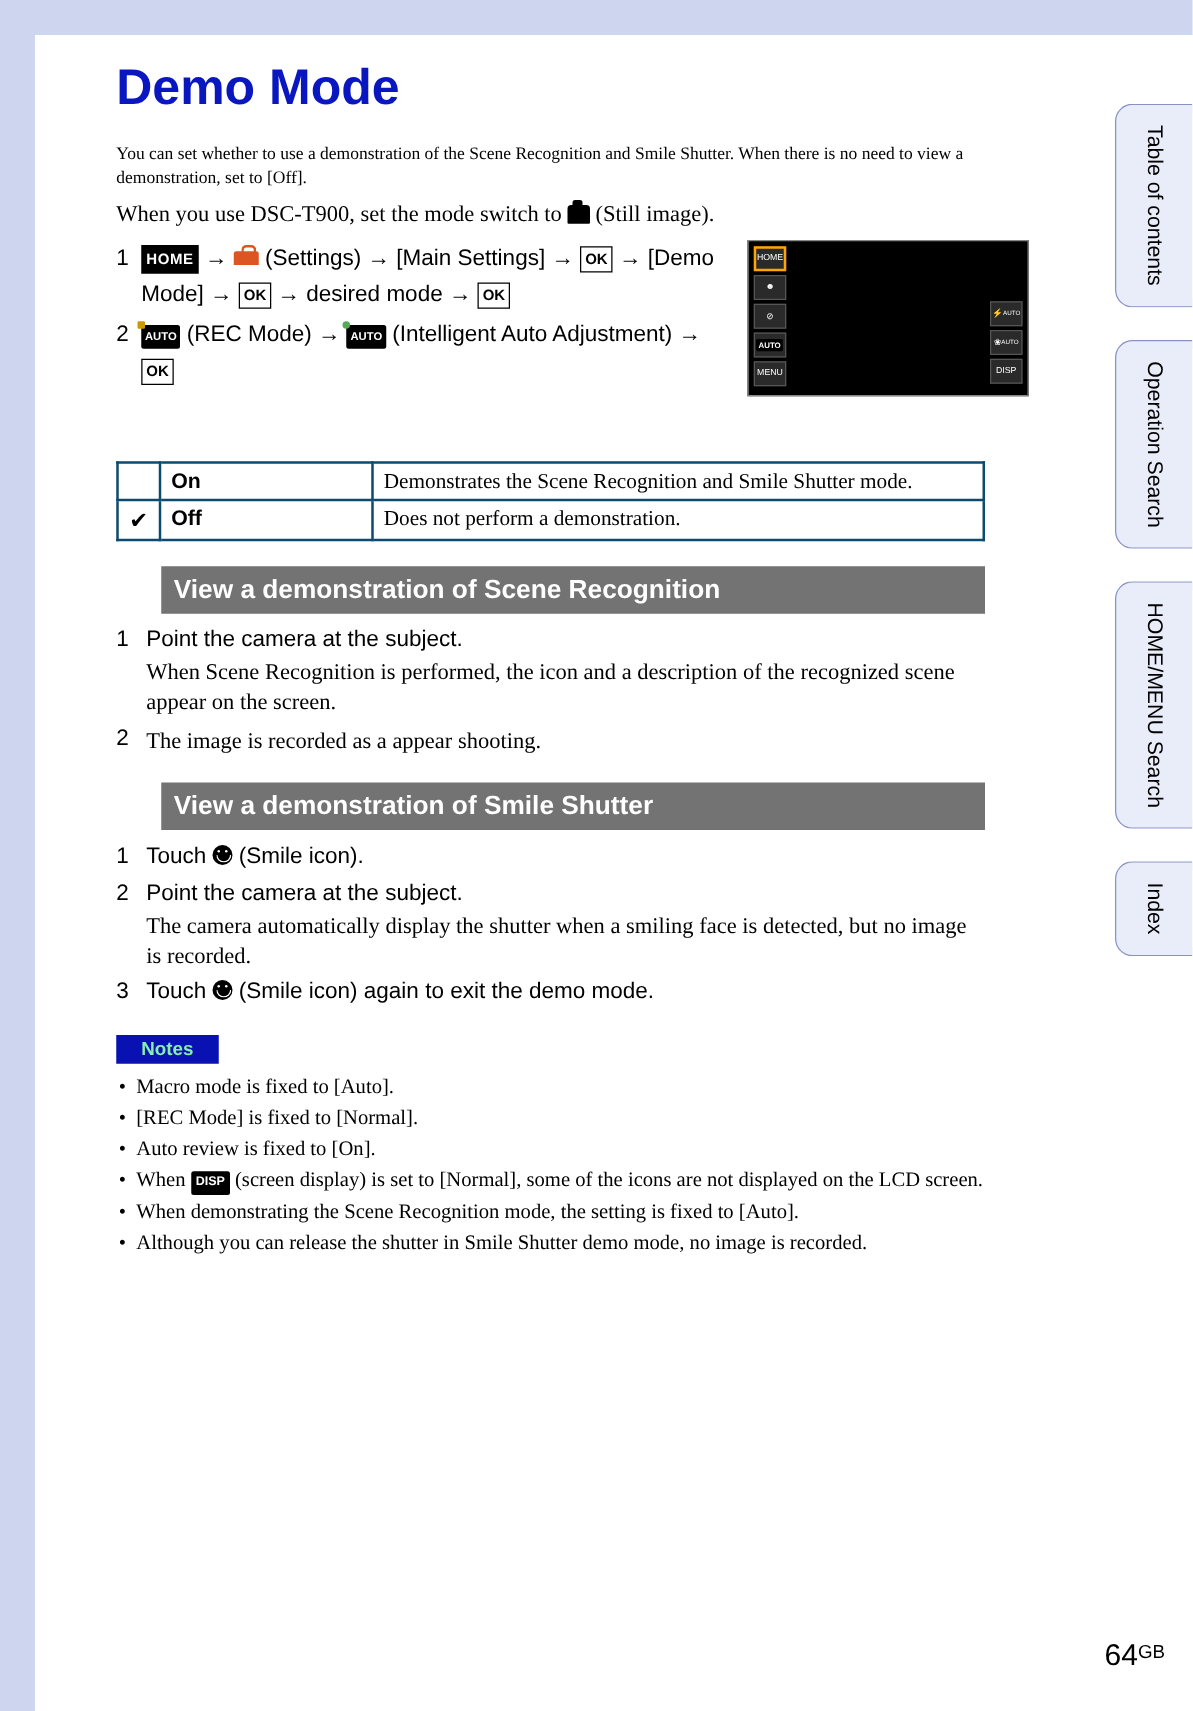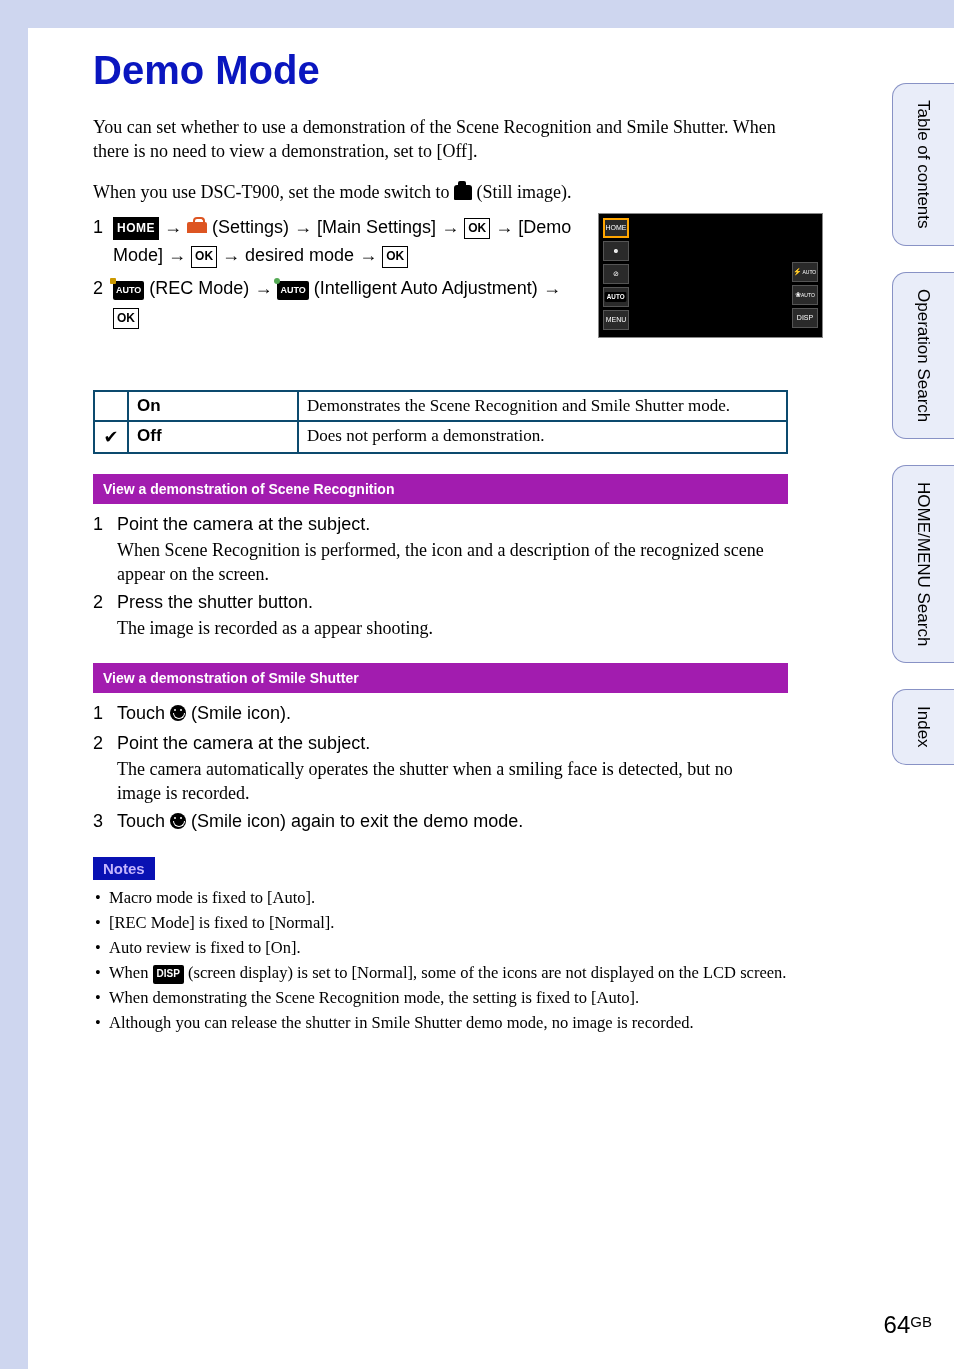--- a/index.html
+++ b/index.html
@@ -16,21 +16,21 @@
   padding: 20px 60px 0 65px;
   width: 820px;
 }
 h1 {
   color: #0a16bf;
   font-family: Arial, Helvetica, sans-serif;
   font-size: 40px;
   font-weight: bold;
   margin-bottom: 22px;
 }
-.intro { font-size: 18px; line-height: 1.35; margin-bottom: 18px; }
+.intro { font-size: 14px; line-height: 1.35; margin-bottom: 8px; }
 .intro2 { font-size: 18px; margin-bottom: 10px; }
 .camera-icon { display:inline-block; width:18px; height:15px; background:#000; border-radius:3px 3px 1px 1px; position:relative; vertical-align:-2px;}
 .camera-icon::before{content:"";position:absolute;top:-4px;left:4px;width:8px;height:4px;background:#000;border-radius:2px 2px 0 0;}
 
 .steps-wrap { position:relative; }
 .steps { font-family: Arial, Helvetica, sans-serif; font-size: 18px; line-height: 1.6; width: 490px; }
 .step-row { display:flex; margin-bottom:4px;}
 .step-num { width:20px; flex:none;}
 .step-body { flex:1; }
 .home-badge { display:inline-block; background:#000; color:#fff; font-size:12px; font-weight:bold; padding:2px 4px; font-family:Arial; letter-spacing:0.5px; vertical-align:1px;}
@@ -48,32 +48,32 @@
 .lcd-right{position:absolute;right:4px;top:48px;display:flex;flex-direction:column;gap:3px;}
 .lcd-tile{width:26px;height:20px;background:#2a2a2a;border:1px solid #555;color:#fff;font-size:7px;display:flex;align-items:center;justify-content:center;font-family:Arial;}
 .lcd-tile.sel{border:2px solid #ffa500;}
 
 .mode-table { width:100%; border-collapse:collapse; margin:58px 0 20px; font-size:17px;}
 .mode-table td { border:2px solid #0c4a6e; padding:4px 8px; vertical-align:top;}
 .mode-table td.check { width:34px; text-align:center; font-size:18px;}
 .mode-table td.opt { width:170px; font-family:Arial; font-weight:bold;}
 .check-mark{font-family:Arial;}
 
-.section-bar { background:#a21caf; color:#fff; font-family:Arial; font-size:14px; font-weight:bold; padding:7px 10px; margin-bottom:10px;}
+.section-bar { background:#737373; color:#fff; font-family:Arial; font-size:21px; font-weight:bold; padding:7px 10px; margin-bottom:10px;margin-left:36px;}
 .num-list { list-style:none; margin-bottom:22px;}
 .num-list li { display:flex; margin-bottom:6px;}
 .num-list .n { font-family:Arial; font-size:18px; width:24px; flex:none;}
 .num-list .t { flex:1;}
 .num-list .line1 { font-family:Arial; font-size:18px; margin-bottom:3px;}
 .num-list .line2 { font-size:18px; line-height:1.35; padding-right:10px;}
 .smile-icon{display:inline-block;width:16px;height:16px;border-radius:50%;background:#000;position:relative;vertical-align:-2px;}
 .smile-icon::after{content:"";position:absolute;left:3px;top:8px;width:10px;height:5px;border:1.5px solid #fff;border-top:none;border-radius:0 0 10px 10px;}
 .smile-icon::before{content:"";position:absolute;left:4px;top:4px;width:2px;height:2px;background:#fff;border-radius:50%;box-shadow:6px 0 0 #fff;}
 
-.notes-badge{display:inline-block;background:#0911b3;color:#c4b5fd;font-family:Arial;font-size:15px;font-weight:bold;padding:3px 10px;margin-bottom:6px;}
+.notes-badge{display:inline-block;background:#0911b3;color:#86efac;font-family:Arial;font-size:15px;font-weight:bold;padding:3px 20px;margin-bottom:6px;}
 .notes-list{list-style:none;font-size:16.5px;line-height:1.45;}
 .notes-list li{position:relative;padding-left:16px;margin-bottom:1px;}
 .notes-list li::before{content:"•";position:absolute;left:2px;}
 .disp-badge{display:inline-block;background:#000;color:#fff;font-size:10px;font-weight:bold;padding:2px 4px;font-family:Arial;vertical-align:1px;border-radius:2px;}
 
 .side-tabs{position:absolute;right:0;top:55px;display:flex;flex-direction:column;gap:26px;}
 .tab{background:#e9edf9;border:1px solid #8892c5;border-right:none;border-radius:14px 0 0 14px;width:62px;padding:16px 0;display:flex;align-items:center;justify-content:center;font-family:Arial;font-size:17px;writing-mode:vertical-rl;text-align:center;line-height:1.15;cursor:pointer;}
 
 .page-num{position:absolute;right:22px;bottom:30px;font-family:Liberation Sans, sans-serif;font-size:24px;}
 .page-num .gb{font-size:15px;vertical-align:6px;}
@@ -151,39 +151,38 @@
     <li>
         <span class="n">1</span>
         <div class="t">
           <div class="line1">Point the camera at the subject.</div>
           <div class="line2">When Scene Recognition is performed, the icon and a description of the recognized scene appear on the screen.</div>
         </div>
       </li>
     <li>
         <span class="n">2</span>
         <div class="t">
-          <div class="line1">Press the shutter button.</div>
           <div class="line2">The image is recorded as a appear shooting.</div>
         </div>
       </li>
   </ol>
 
   <div class="section-bar">View a demonstration of Smile Shutter</div>
   <ol class="num-list">
     <li>
         <span class="n">1</span>
         <div class="t">
           <div class="line1"><span>Touch </span><span class="smile-icon"></span><span> (Smile icon).</span></div>
         </div>
       </li>
     <li>
         <span class="n">2</span>
         <div class="t">
           <div class="line1">Point the camera at the subject.</div>
-          <div class="line2">The camera automatically operates the shutter when a smiling face is detected, but no image is recorded.</div>
+          <div class="line2">The camera automatically display the shutter when a smiling face is detected, but no image is recorded.</div>
         </div>
       </li>
     <li>
         <span class="n">3</span>
         <div class="t">
           <div class="line1"><span>Touch </span><span class="smile-icon"></span><span> (Smile icon) again to exit the demo mode.</span></div>
         </div>
       </li>
   </ol>
 

